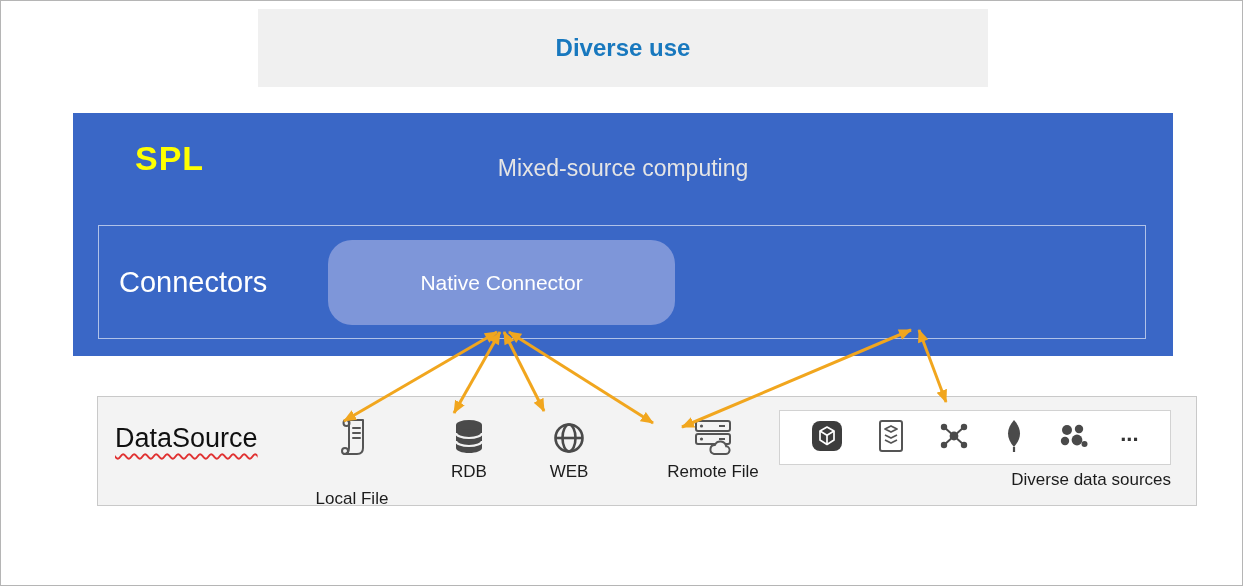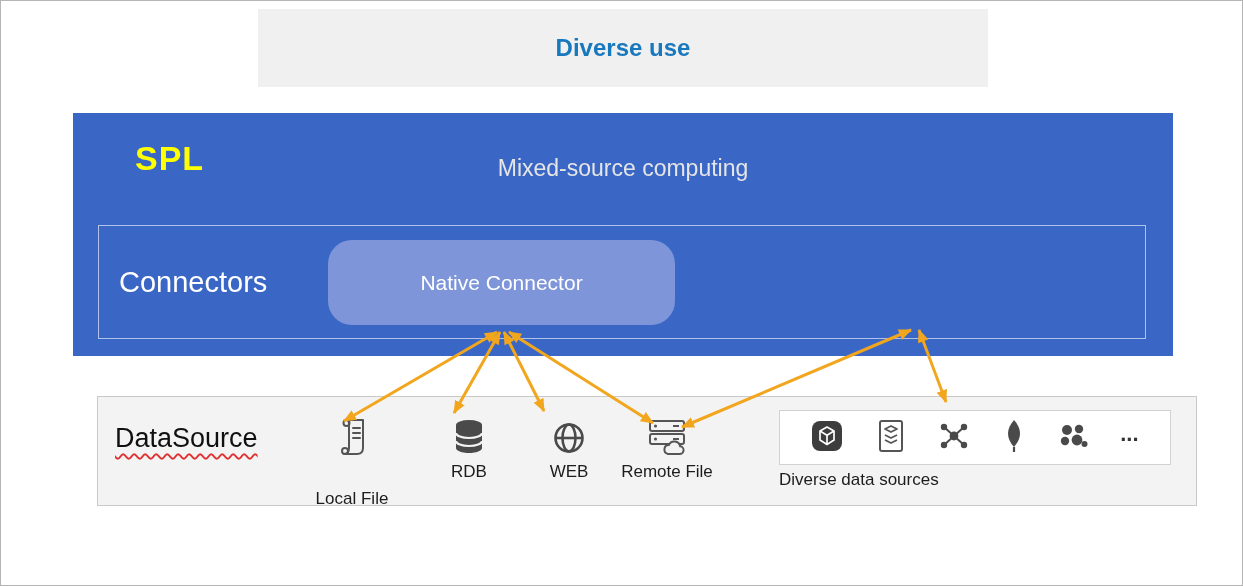--- a/index.html
+++ b/index.html
@@ -27,28 +27,28 @@
   
   .ds { position:absolute; left:72px; top:395px; width:1100px; height:110px; background:#f3f3f3;
         border:1px solid #c9c9c9; box-sizing:border-box;margin-left:24px; }
   .ds-title { position:absolute; left:17px; top:26px; font-size:27px; color:#101010;
               text-decoration: underline wavy #e03131; text-decoration-thickness:2px; text-underline-offset:6px; }
   .ds-item { position:absolute; top:12px; width:120px; display:flex; flex-direction:column;
              align-items:center; gap:5px; }
   .ds-item.local  { left:194px;gap:32px; }
   .ds-item.rdb    { left:311px; }
   .ds-item.web    { left:411px;text-align:center; }
-  .ds-item.remote { left:509px; }
+  .ds-item.remote { left:555px; }
   .ds-icon { height:48px; display:flex; align-items:flex-end; justify-content:center; }
   .ds-label { font-size:17px; color:#1c1c1c; white-space:nowrap; }
 
   .diverse-box { position:absolute; left:681px; top:13px; width:392px; height:55px; background:#ffffff;
                  border:1px solid #d2d2d2; box-sizing:border-box; display:flex; align-items:center;
                  justify-content:space-evenly; }
-  .diverse-label { position:absolute; left:681px; top:73px; width:392px; text-align:left;
+  .diverse-label { position:absolute; left:681px; top:73px; width:392px; text-align:right;
                    font-size:17px; color:#1c1c1c; }
   .ellipsis { font-size:22px; font-weight:700; color:#333; line-height:10px; padding-bottom:8px; }
 
   
   .arrows { position:absolute; left:0; top:0; pointer-events:none; }
   .arrows line { stroke:#f1a61e; stroke-width:3; }
 </style>
 </head>
 <body>
 

